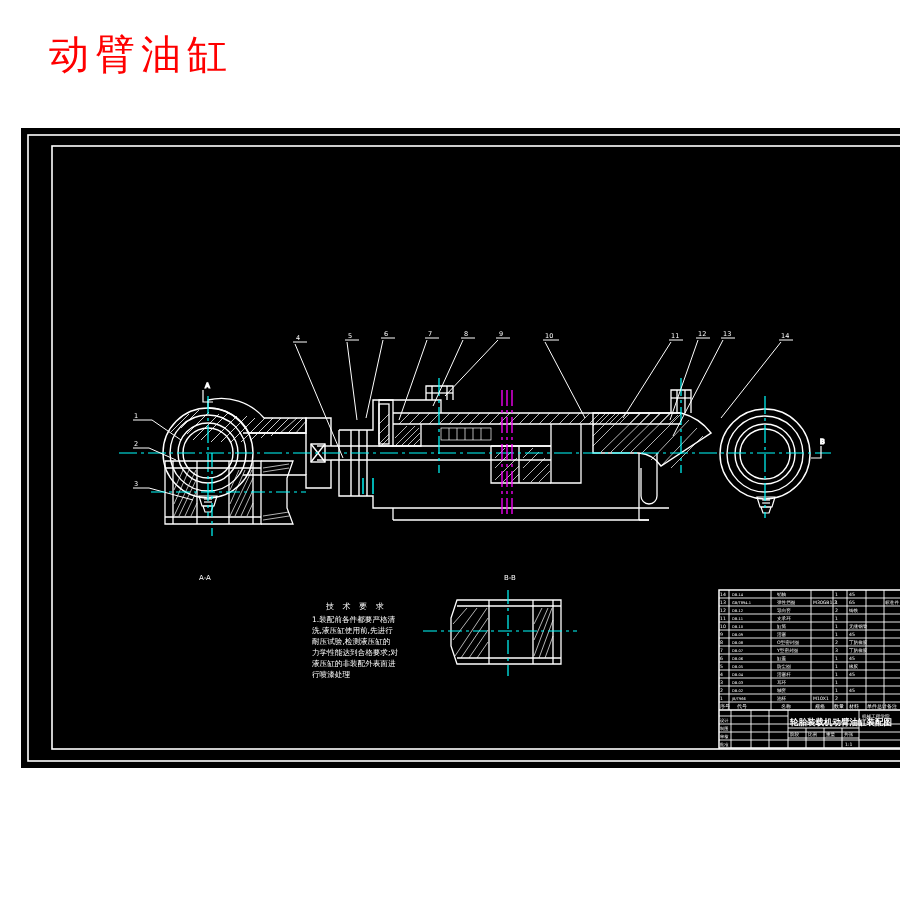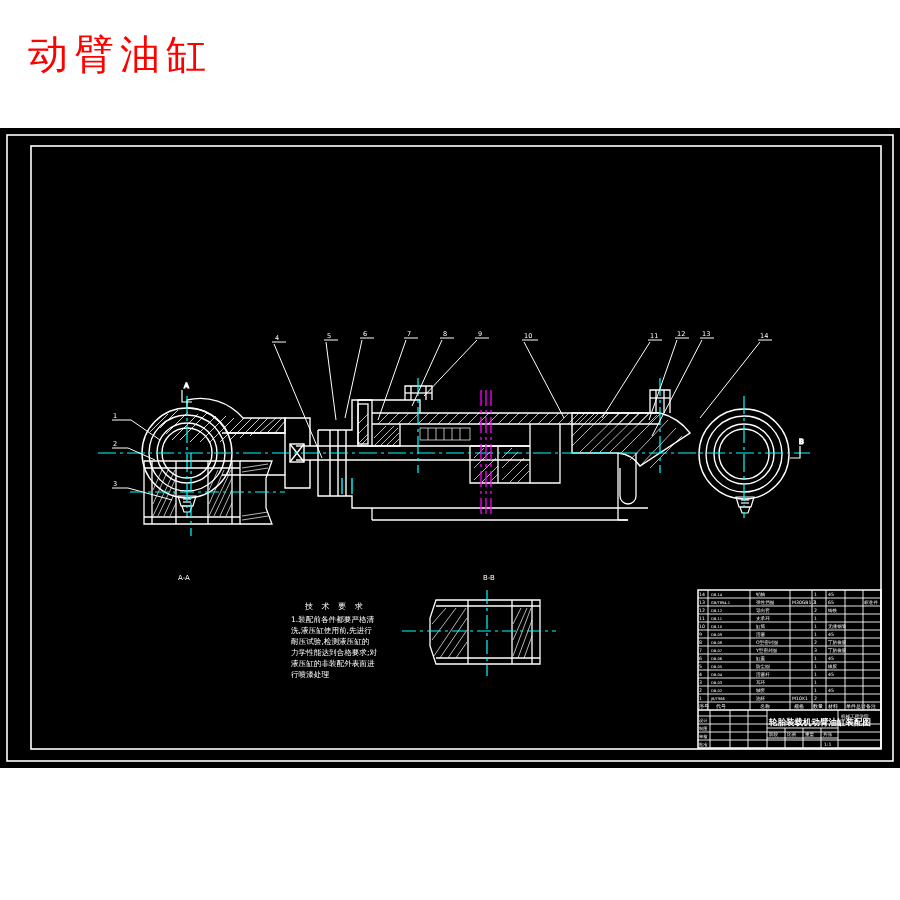--- a/index.html
+++ b/index.html
@@ -9,20 +9,21 @@
     width: 900px;
     height: 900px;
     overflow: hidden;
     font-family: "DejaVu Sans", "Liberation Sans", sans-serif;
   }
   #root {
     position: relative;
     width: 768px;
     height: 900px;
     background: #ffffff;
+    margin-left: 21px;
   }
   
   #doc-title {
     position: absolute;
     left: 28px;
     top: 28px;
     font-size: 40px;
     line-height: 52px;
     letter-spacing: 6px;
     color: #ff0000;

